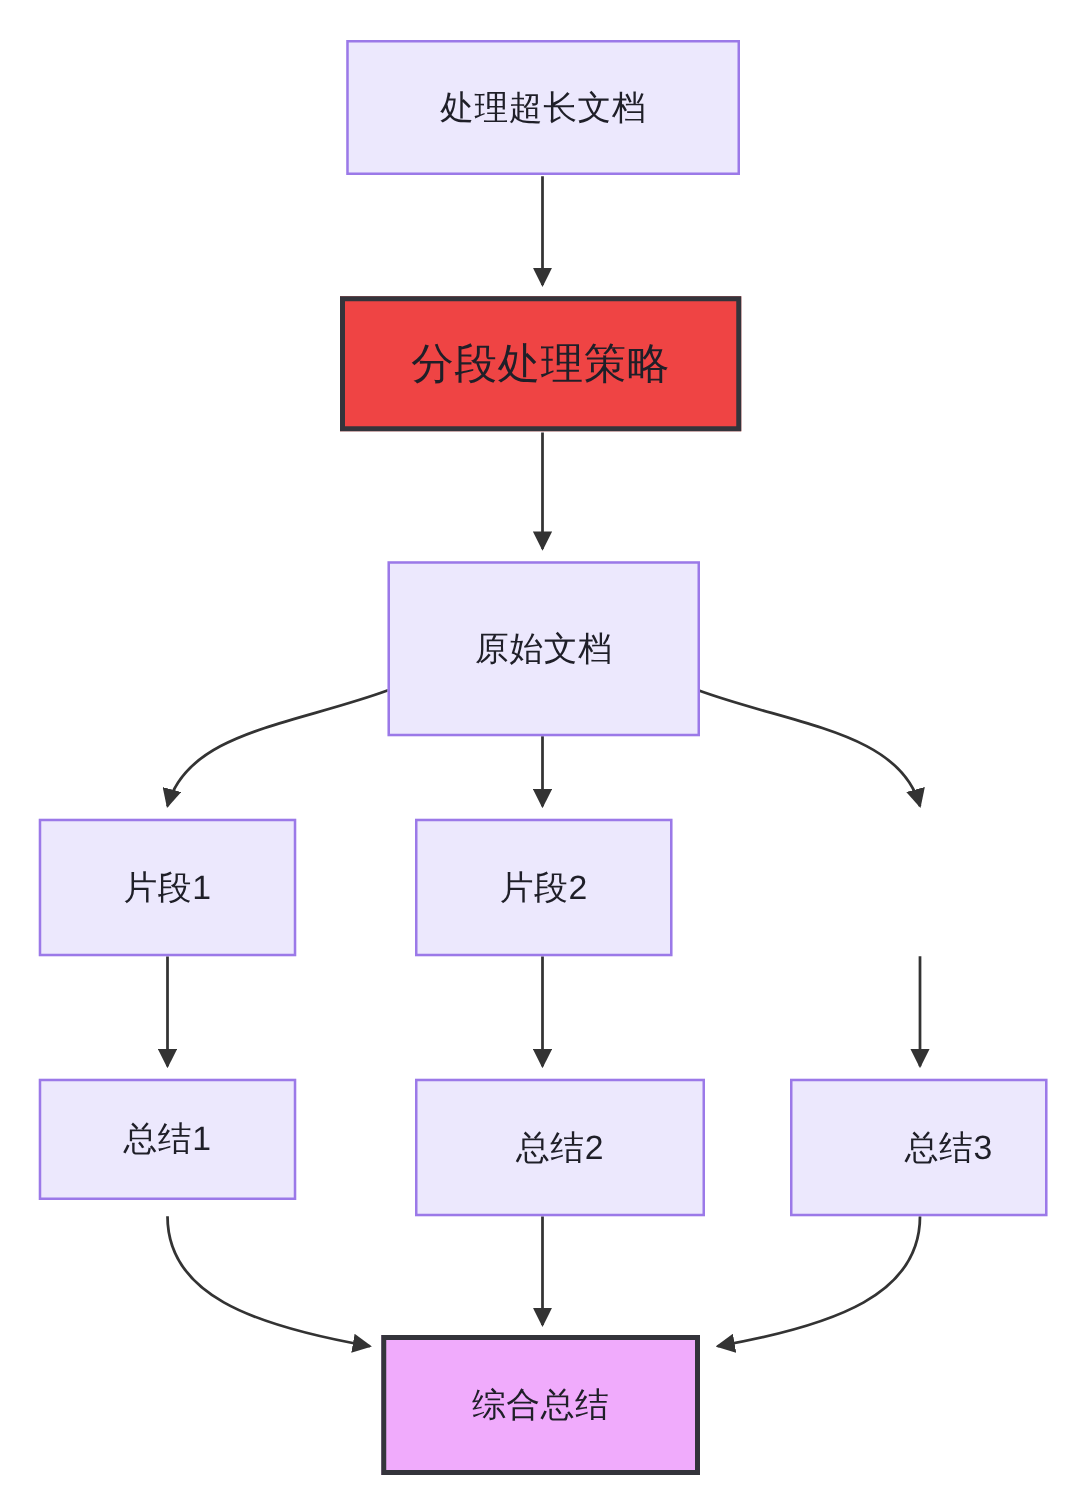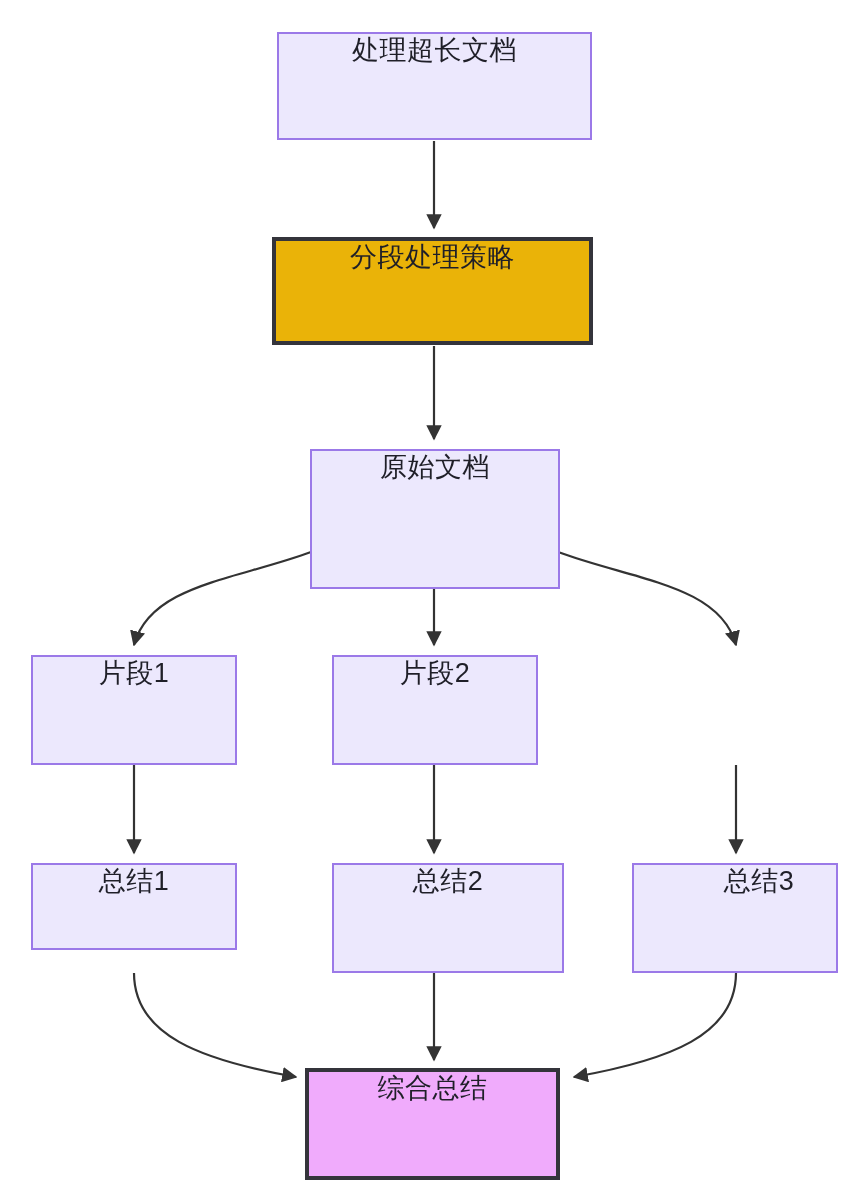--- a/index.html
+++ b/index.html
@@ -23,40 +23,41 @@
     left: 0;
     top: 0;
     width: 852px;
     height: 1196px;
     pointer-events: none;
   }
   .node {
     position: absolute;
     box-sizing: border-box;
     display: flex;
+    align-items: center;
     justify-content: center;
     text-align: center;
     line-height: 1.2;
     color: #1f1f28;
     letter-spacing: 0.5px;
   }
   .node-label {
     display: block;
     white-space: nowrap;
   }
   
   .style-plain {
     background: #ECE8FD;
     border: 2px solid #9B79E8;
     font-size: 27px;
   }
   .style-highlight-purple {
-    background: #eab308;
+    background: #ef4444;
     border: 4px solid #34343B;
-    font-size: 27px;
+    font-size: 34px;
   }
   .style-highlight-green {
     background: #f0abfc;
     border: 4px solid #34343B;
     font-size: 27px;
   }
 </style>
 </head>
 <body>
 
@@ -106,21 +107,21 @@
 
   <div class="node style-plain" style="left:31px; top:655px; width:206px; height:110px;">
     <span class="node-label">片段1</span>
   </div>
 
   <div class="node style-plain" style="left:332px; top:655px; width:206px; height:110px;">
     <span class="node-label">片段2</span>
   </div>
 
 
-  <div class="node style-plain" style="left:31px; top:863px; width:206px; height:87px;">
+  <div class="node style-plain" style="left:31px; top:863px; width:206px; height:97px;">
     <span class="node-label">总结1</span>
   </div>
 
   <div class="node style-plain" style="left:332px; top:863px; width:232px; height:110px;">
     <span class="node-label">总结2</span>
   </div>
 
   <div class="node style-plain" style="left:632px; top:863px; width:206px; height:110px;padding-left:48px;">
     <span class="node-label">总结3</span>
   </div>

